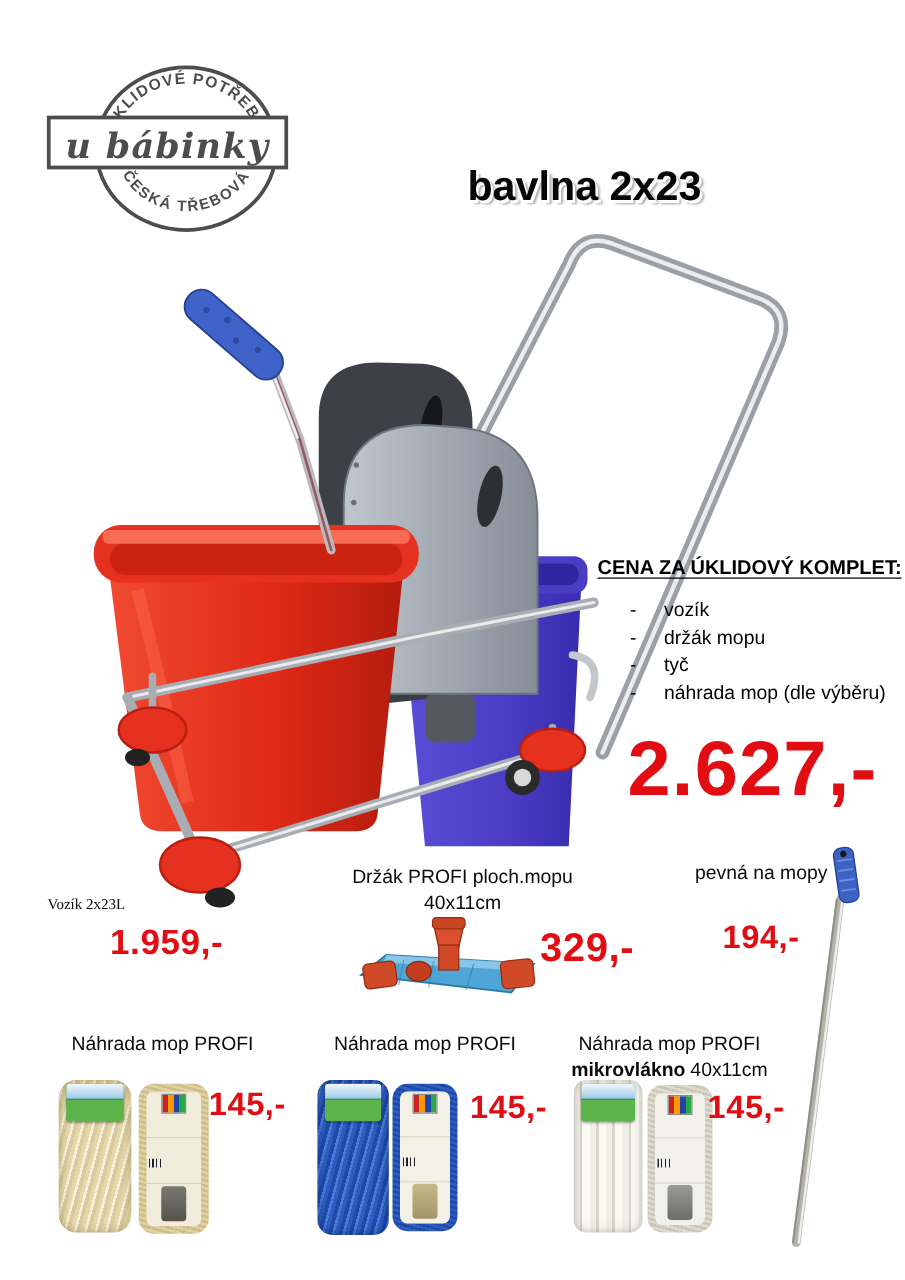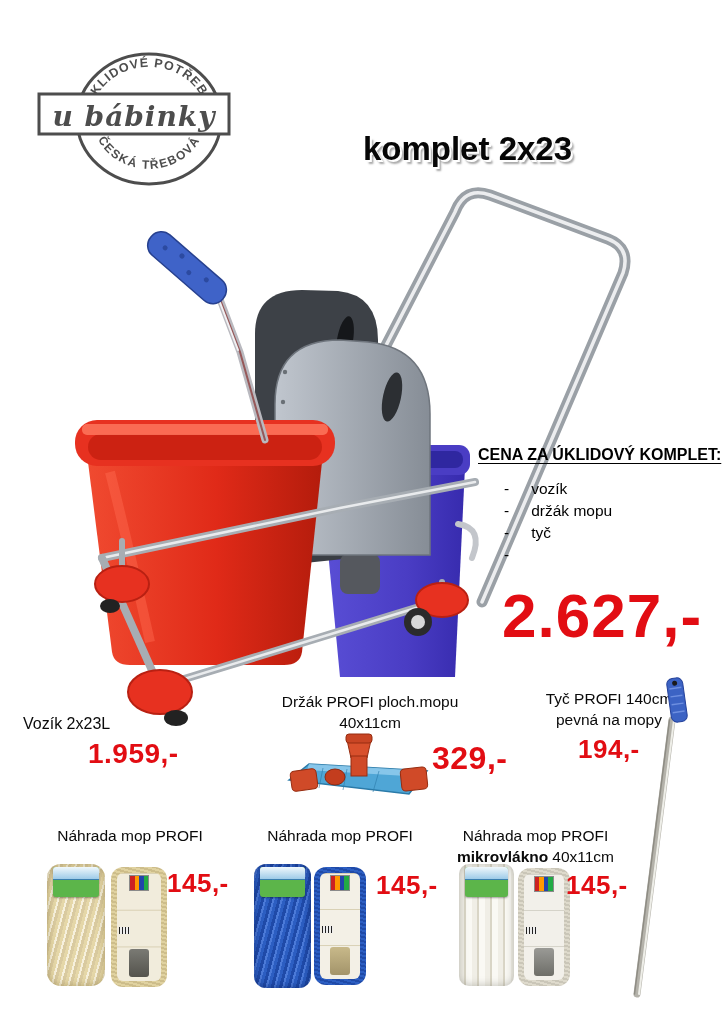--- a/index.html
+++ b/index.html
@@ -73,21 +73,21 @@
     <text font-size="12.5" font-weight="bold" fill="#4d4d4d" letter-spacing="1">
       <textPath href="#arcTop" startOffset="50%" text-anchor="middle">ÚKLIDOVÉ POTŘEBY</textPath>
     </text>
     <text font-size="12" font-weight="bold" fill="#4d4d4d" letter-spacing="1.5">
       <textPath href="#arcBot" startOffset="50%" text-anchor="middle">ČESKÁ TŘEBOVÁ</textPath>
     </text>
     <rect x="3" y="46" width="190" height="40" fill="#ffffff" stroke="#4d4d4d" stroke-width="3"></rect>
     <text x="98" y="78" text-anchor="middle" font-family="DejaVu Serif, serif" font-style="italic" font-weight="bold" font-size="28" fill="#4d4d4d" letter-spacing="1">u bábinky</text>
   </svg>
 
-  <div class="subtitle">komplet 2x23</div>
+  <div class="subtitle">bavlna 2x23</div>
 
   <svg style="position:absolute;left:40px;top:172px;" width="610" height="555" viewBox="0 0 610 555">
     <defs>
       <linearGradient id="redg" x1="0" y1="0" x2="1" y2="0">
         <stop offset="0" stop-color="#f04a30"></stop>
           <stop offset=".55" stop-color="#e02a18"></stop>
           <stop offset="1" stop-color="#b41c0c"></stop>
       </linearGradient>
       <linearGradient id="blug" x1="0" y1="0" x2="1" y2="0">
         <stop offset="0" stop-color="#5a4fd6"></stop>
@@ -182,47 +182,47 @@
       <li>
           <span>-</span>
           <span>držák mopu</span>
         </li>
       <li>
           <span>-</span>
           <span>tyč</span>
         </li>
       <li>
           <span>-</span>
+          <span>náhrada mop (dle výběru)</span>
         </li>
     </ul>
     <div class="big-price">2.627,-</div>
   </div>
 
-  <div class="prod-label single" style="left:23px;top:713px;font-size:16px;">Vozík 2x23L</div>
+  <div class="prod-label single" style="left:38px;top:713px;font-size:12px;font-family:Liberation Serif, serif;">Vozík 2x23L</div>
   <div class="price" style="left:88px;top:738px;font-size:28px;">1.959,-</div>
 
   <div class="prod-label" style="left:272px;top:691px;width:196px;">
     <div>Držák PROFI ploch.mopu</div>
     <div>40x11cm</div>
   </div>
   <svg style="position:absolute;left:283px;top:730px;" width="150" height="72" viewBox="0 0 150 72">
     <polygon points="6,50 26,34 144,41 126,64" fill="#4fa6d6" stroke="#2a7aa8" stroke-width="1.5"></polygon>
     <polygon points="26,34 144,41 140,47 24,40" fill="#8dcaec" opacity=".9"></polygon>
     <path d="M 40 38 L 36 58 M 96 41 L 90 62 M 64 39 L 60 60" stroke="#2a7aa8" stroke-width="1" opacity=".6" fill="none"></path>
     <rect x="8" y="40" width="26" height="20" rx="4" transform="rotate(-8 21 50)" fill="#d04a28" stroke="#962c10"></rect>
     <rect x="118" y="38" width="26" height="22" rx="4" transform="rotate(-6 131 49)" fill="#d04a28" stroke="#962c10"></rect>
     <ellipse cx="52" cy="47" rx="10" ry="8" fill="#c33d1e" stroke="#8f2a12"></ellipse>
     <polygon points="64,10 88,10 84,28 68,28" fill="#d8502c" stroke="#962c10"></polygon>
     <rect x="68" y="26" width="16" height="20" fill="#d04a28" stroke="#962c10"></rect>
     <rect x="63" y="4" width="26" height="9" rx="3" fill="#c84524" stroke="#962c10"></rect>
   </svg>
   <div class="price" style="left:432px;top:740px;font-size:32px;">329,-</div>
 
   <div class="prod-label" style="left:520px;top:688px;width:178px;">
-    <div>Tyč PROFI 140cm</div>
     <div>pevná na mopy</div>
   </div>
   <div class="price" style="left:578px;top:734px;font-size:26px;">194,-</div>
   <svg style="position:absolute;left:612px;top:676px;" width="76" height="326" viewBox="0 0 76 326">
     <line x1="60" y1="44" x2="25" y2="318" stroke="#b4b2aa" stroke-width="7" stroke-linecap="round"></line>
     <line x1="62" y1="44" x2="27" y2="318" stroke="#eeeee8" stroke-width="2" stroke-linecap="round"></line>
     <line x1="57.5" y1="44" x2="22.5" y2="318" stroke="#8e8c84" stroke-width="1.5" stroke-linecap="round"></line>
     <g transform="rotate(-8 65 24)">
       <rect x="57" y="2" width="16" height="44" rx="6" fill="#3c63c4" stroke="#23409a"></rect>
       <line x1="59" y1="12" x2="71" y2="12" stroke="#6e8fe0" stroke-width="1.5"></line>

